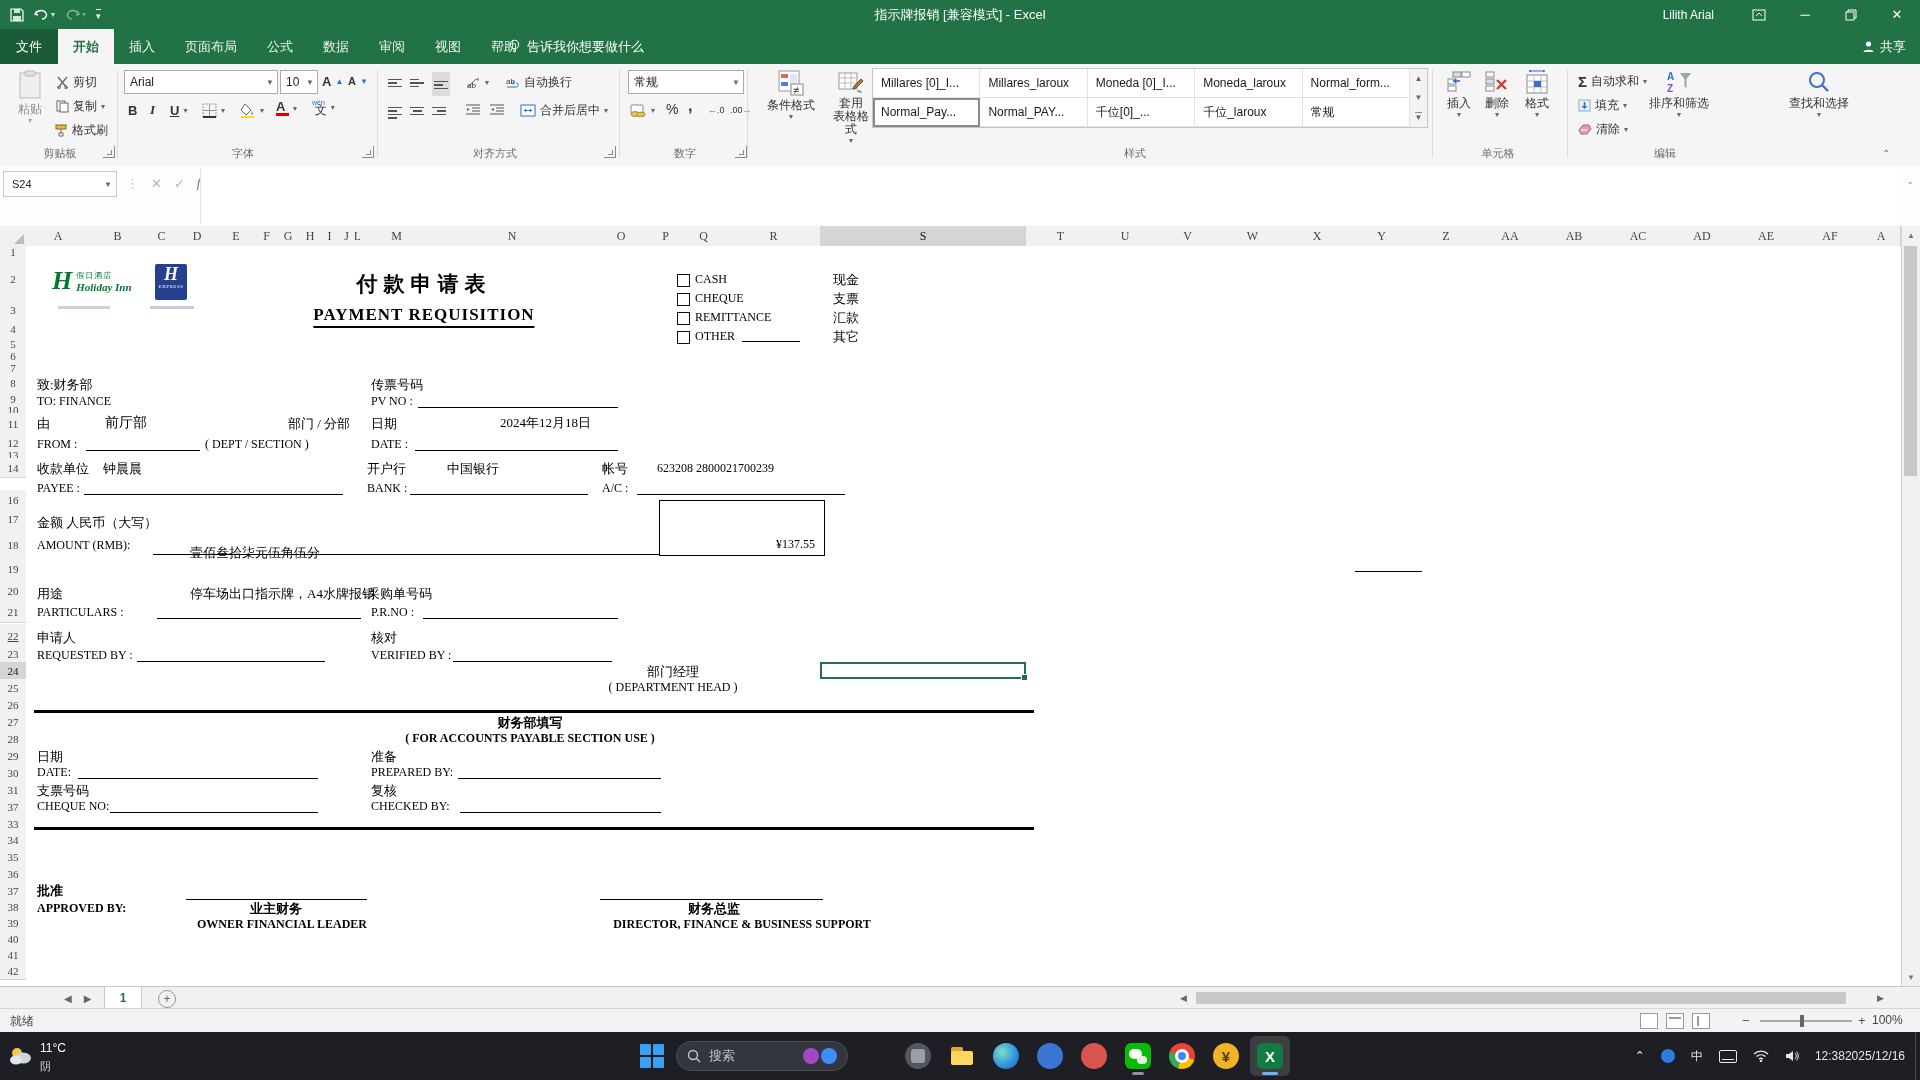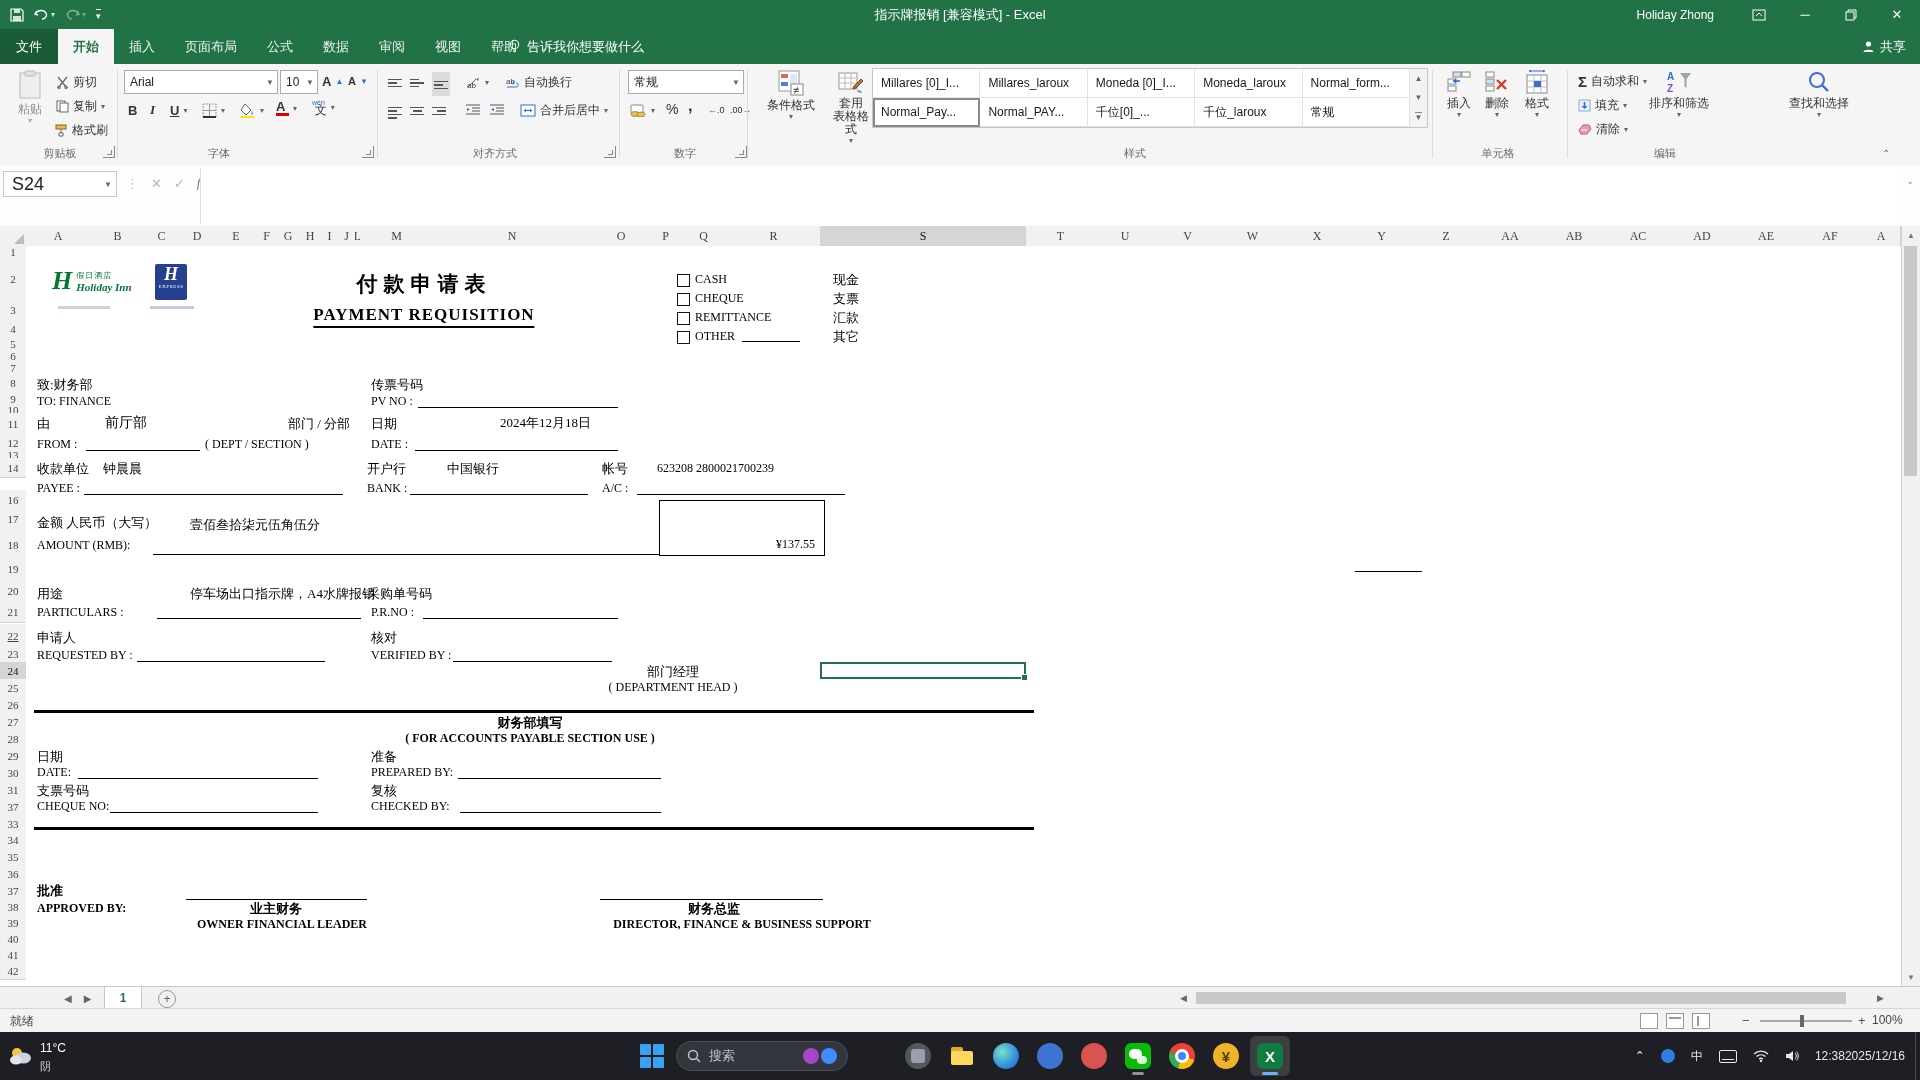--- a/index.html
+++ b/index.html
@@ -47,21 +47,21 @@
            display:grid;grid-template-columns:repeat(5,1fr);grid-template-rows:repeat(2,1fr);}
   .galcell{border-right:1px solid #e2e2e2;border-bottom:1px solid #e2e2e2;display:flex;align-items:center;padding-left:8px;
            font-size:12px;color:#1a1a1a;white-space:nowrap;overflow:hidden;background:#fff;}
   .galcell.sel{outline:2px solid #8a8a8a;outline-offset:-2px;}
   .galscroll{position:absolute;left:1410px;top:4px;width:17px;height:58px;border:1px solid #c6c6c6;border-left:none;background:#f3f3f3;
              display:flex;flex-direction:column;align-items:center;justify-content:space-around;color:#666;font-size:8px;}
   .collapse{position:absolute;left:1882px;top:84px;color:#666;font-size:10px;}
   
   .fbar{position:absolute;left:0;top:166px;width:1920px;height:60px;background:#fdfdfd;border-bottom:1px solid #d0d0d0;}
   .namebox{position:absolute;left:3px;top:5px;width:112px;height:24px;background:#fff;border:1px solid #c9c9c9;display:flex;align-items:center;}
-  .namebox .nv{flex:1;padding-left:8px;font-size:18px;color:#222;}
+  .namebox .nv{flex:1;padding-left:8px;font-size:11px;color:#222;}
   .namebox .nd{width:16px;font-size:8px;color:#666;text-align:center;}
   .fbtns{position:absolute;left:126px;top:5px;height:24px;display:flex;align-items:center;gap:12px;color:#b5b5b5;font-size:13px;}
   .fx{font-family:"Liberation Serif",serif;font-style:italic;color:#777;}
   .finput{position:absolute;left:200px;top:2px;right:24px;height:56px;background:#fff;border-left:1px solid #e0e0e0;}
   .fexp{position:absolute;right:6px;top:10px;color:#888;font-size:9px;}
   
   .corner{position:absolute;left:0;top:226px;width:26px;height:20px;background:#f1f1f1;border-right:1px solid #c8c8c8;border-bottom:1px solid #c8c8c8;}
   .corner::after{content:"";position:absolute;right:2px;bottom:2px;border-left:10px solid transparent;border-bottom:10px solid #bdbdbd;}
   .colhead{position:absolute;top:226px;height:20px;background:#f1f1f1;border-right:1px solid #d4d4d4;border-bottom:1px solid #c8c8c8;
            display:flex;align-items:center;justify-content:center;font-size:12px;color:#444;overflow:hidden;
@@ -171,21 +171,21 @@
             <path d="M12 3 L14 6 L11 7 M13.5 5.5 C11 1.5 5 1.5 3 5 C1.5 8 4 11 7 11" fill="none" stroke="#fff" stroke-width="1.4"></path>
           </svg>
         <span class="caret">▾</span>
       </span>
       <span class="qbtn">
           <span style="font-size:9px;border-top:1px solid #fff;padding-top:1px;">▾</span>
         </span>
     </div>
     <div class="wintitle">指示牌报销  [兼容模式]  -  Excel</div>
     <div class="tb-right">
-      <span class="tb-user">Holiday Zhong</span>
+      <span class="tb-user">Lilith Arial</span>
       <span class="capbtn">
         <svg width="14" height="12" viewBox="0 0 14 12">
             <rect x="1" y="1" width="12" height="10" fill="none" stroke="#fff"></rect>
             <path d="M4 7 L7 4 L10 7" fill="none" stroke="#fff"></path>
           </svg>
       </span>
       <span class="capbtn">─</span>
       <span class="capbtn">
         <svg width="12" height="12" viewBox="0 0 12 12">
             <rect x="1" y="3" width="8" height="8" fill="none" stroke="#fff"></rect>
@@ -308,21 +308,21 @@
           <span style="display:block;line-height:12px;">A</span>
           <span style="display:block;height:3px;background:#e00000;width:13px;"></span>
         </span>
         <span class="mini">▾</span>
     </div>
     <div class="smallbtn" style="left:312px;top:33px;">
       <span style="font-size:7px;color:#2b6fd4;position:relative;top:-5px;">wén</span>
         <span style="font-size:12px;color:#333;margin-left:-14px;position:relative;top:3px;">文</span>
         <span class="mini">▾</span>
     </div>
-    <div class="glabel" style="left:184px;width:70px;">字体</div>
+    <div class="glabel" style="left:208px;width:70px;">字体</div>
     <div class="launch" style="left:362px;"></div>
     <div class="gsep" style="left:377px;"></div>
 
     <div class="smallbtn" style="left:388px;top:8px;">
         <span class="alnico">
           <i class="f"></i>
           <i class="s"></i>
           <i class="f"></i>
         </span>
       </div>
@@ -709,21 +709,21 @@
     <div class="fi" style="left:37px;top:481px;">PAYEE :</div>
     <div class="ln" style="left:84px;top:494px;width:259px;"></div>
     <div class="fi" style="left:367px;top:481px;">BANK :</div>
     <div class="ln" style="left:410px;top:494px;width:178px;"></div>
     <div class="fi" style="left:602px;top:481px;">A/C :</div>
     <div class="ln" style="left:637px;top:494px;width:208px;"></div>
 
     <div class="box" style="left:659px;top:500px;width:164px;height:54px;"></div>
     <div class="fi cn" style="left:37px;top:514px;">金额 人民币（大写）</div>
     <div class="fi" style="left:37px;top:538px;">AMOUNT (RMB):</div>
-    <div class="fi cn" style="left:190px;top:516px;">壹佰叁拾柒元伍角伍分</div>
+    <div class="fi cn" style="left:190px;top:544px;">壹佰叁拾柒元伍角伍分</div>
     <div class="ln" style="left:153px;top:554px;width:506px;"></div>
     <div class="fi" style="left:667px;top:537px;width:148px;text-align:right;">¥137.55</div>
 
     <div class="ln" style="left:1355px;top:571px;width:67px;"></div>
 
     <div class="fi cn" style="left:37px;top:585px;">用途</div>
     <div class="fi cn" style="left:190px;top:585px;">停车场出口指示牌，A4水牌报销</div>
     <div class="fi cn" style="left:367px;top:585px;">采购单号码</div>
     <div class="fi" style="left:37px;top:605px;">PARTICULARS :</div>
     <div class="ln" style="left:157px;top:618px;width:204px;"></div>

